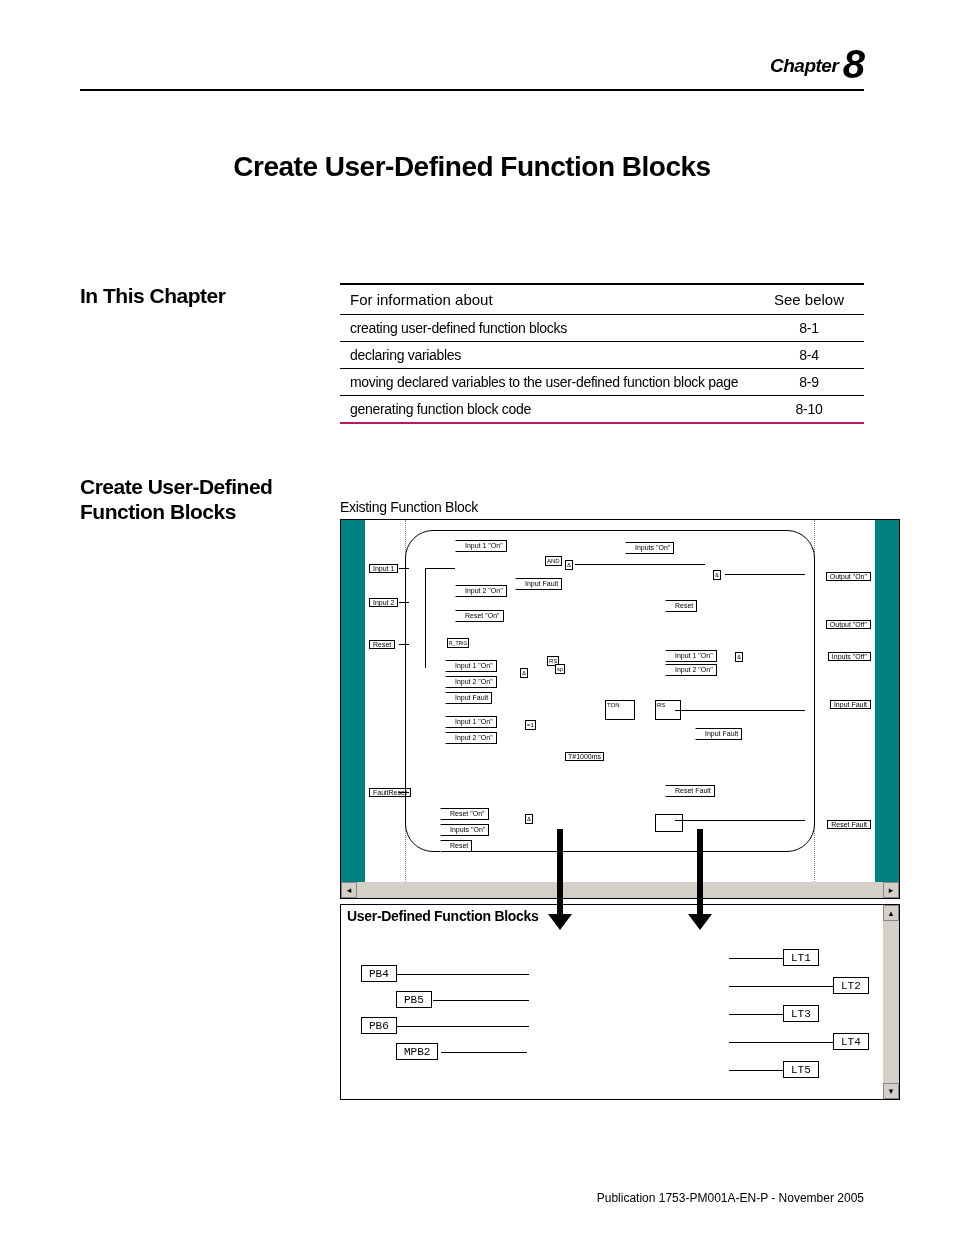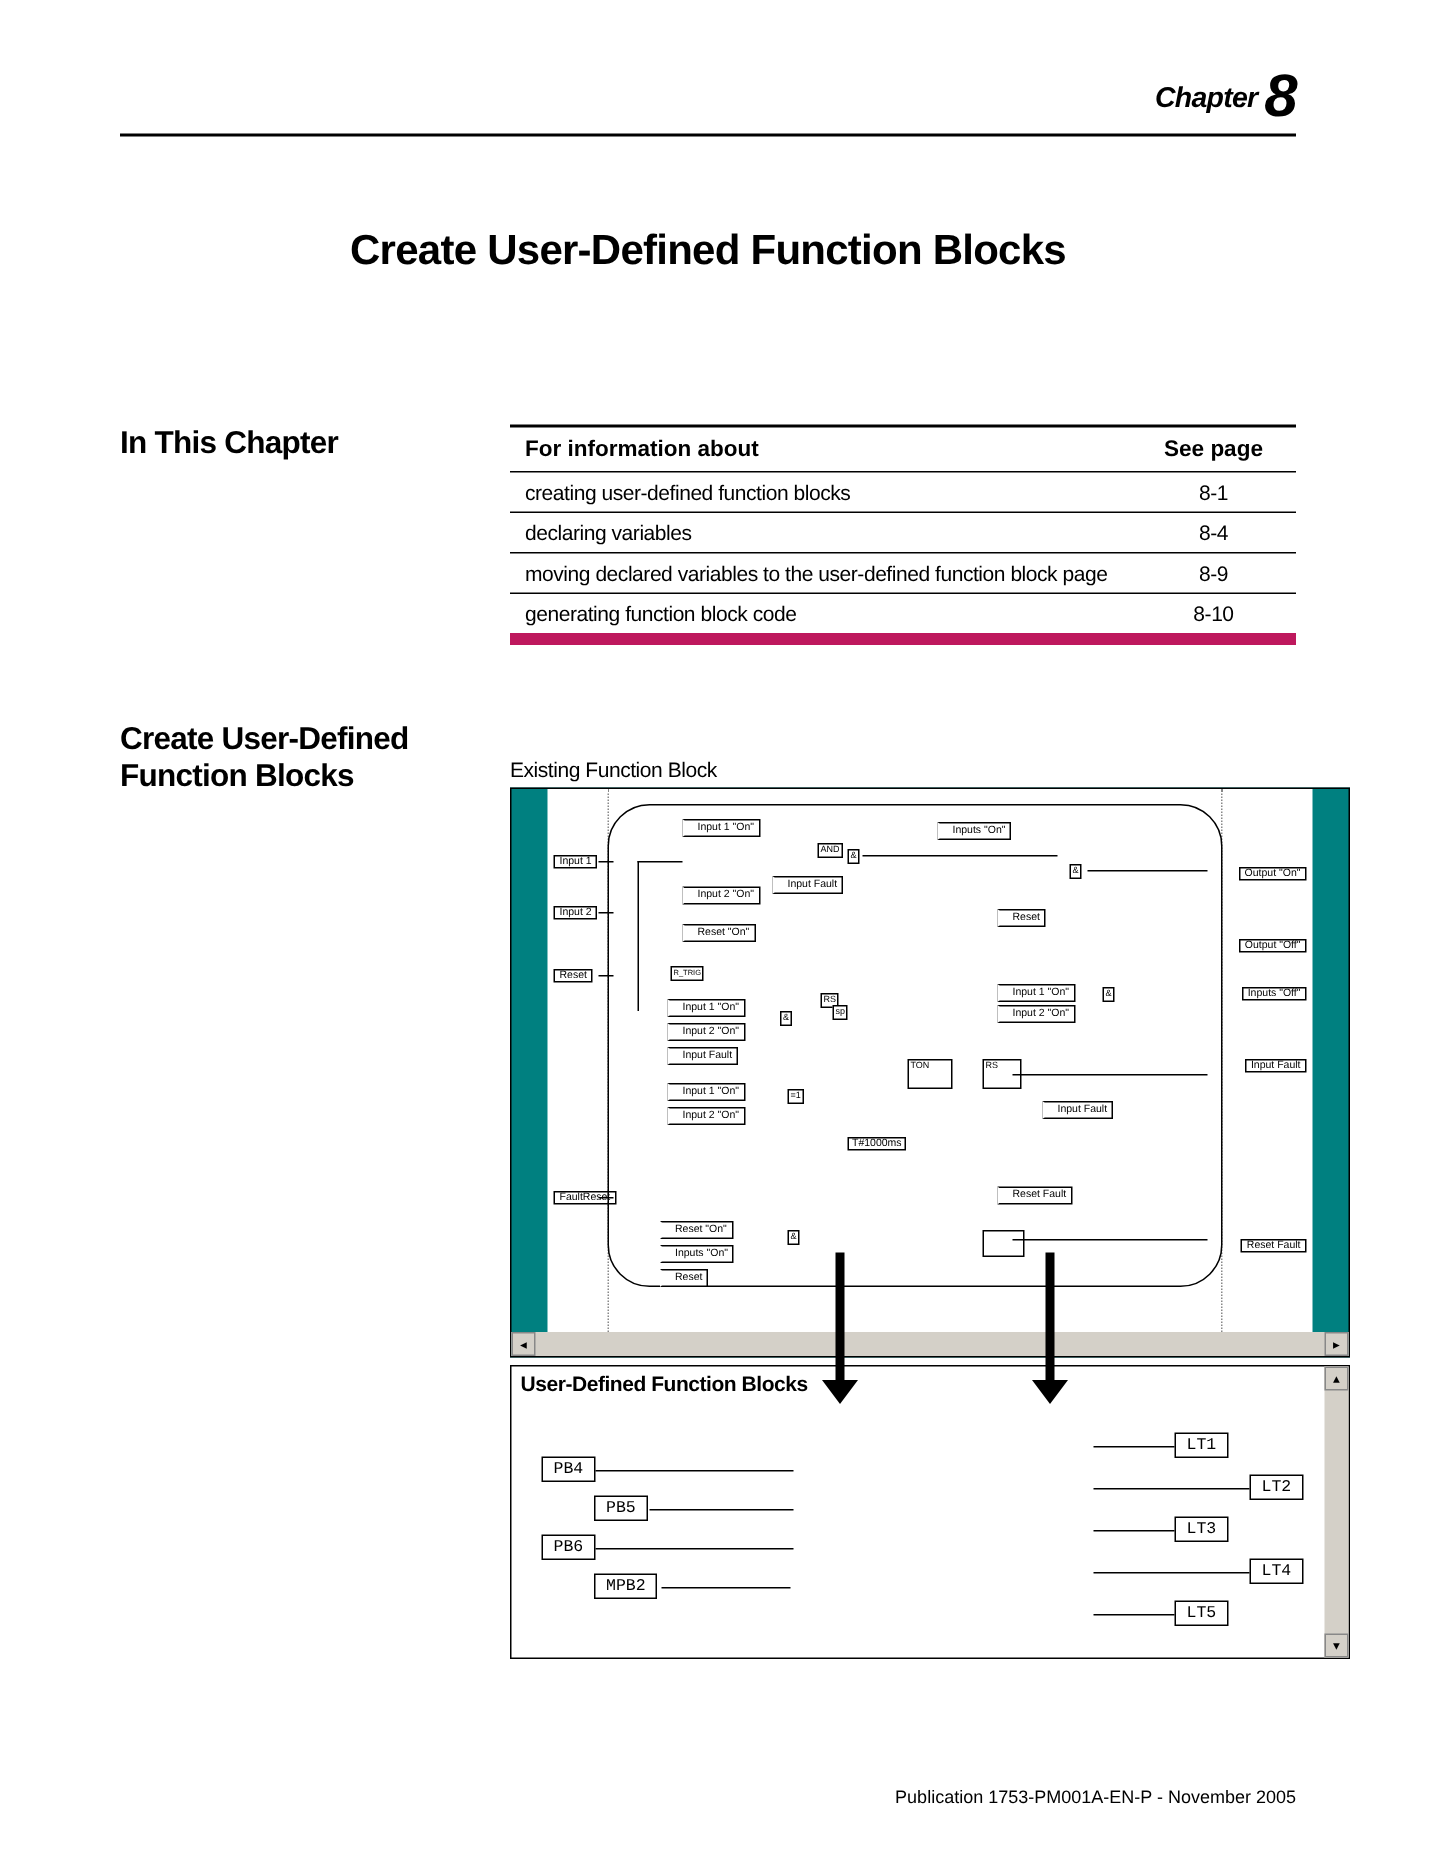--- a/index.html
+++ b/index.html
@@ -66,37 +66,37 @@
     letter-spacing: -0.5px;
     line-height: 1.2;
   }
   table.toc {
     border-collapse: collapse;
     width: 100%;
     font-family: Arial, Helvetica, sans-serif;
   }
   table.toc th {
     font-family: Arial, Helvetica, sans-serif;
-    font-weight: bold;
+    font-weight: normal;
     font-size: 15px;
     text-align: left;
     border-top: 2px solid #000;
     border-bottom: 1px solid #000;
     padding: 6px 10px;
   }
   table.toc th:last-child { text-align: center; width: 90px; }
   table.toc td {
     font-size: 14px;
     border-bottom: 1px solid #000;
     padding: 5px 10px;
     font-family: Arial, Helvetica, sans-serif;
     letter-spacing: -0.3px;
   }
   table.toc td:last-child { text-align: center; }
-  table.toc tr:last-child td { border-bottom: 8px solid #be185d; }
+  table.toc tr:last-child td { border-bottom: 2px solid #be185d; }
   .body-text {
     font-family: Georgia, 'Times New Roman', serif;
     font-size: 16px;
     line-height: 1.4;
   }
   .caption {
     font-family: Arial, Helvetica, sans-serif;
     font-weight: normal;
     font-size: 14px;
     margin-top: 25px;
@@ -269,21 +269,21 @@
 
   <div class="two-col">
     <div class="left-col">
       <div class="section-head">In This Chapter</div>
     </div>
     <div class="right-col">
       <table class="toc">
         <thead>
           <tr>
             <th>For information about</th>
-            <th>See page</th>
+            <th>See below</th>
           </tr>
         </thead>
         <tbody>
           <tr>
               <td>creating user-defined function blocks</td>
               <td>8-1</td>
             </tr>
           <tr>
               <td>declaring variables</td>
               <td>8-4</td>

